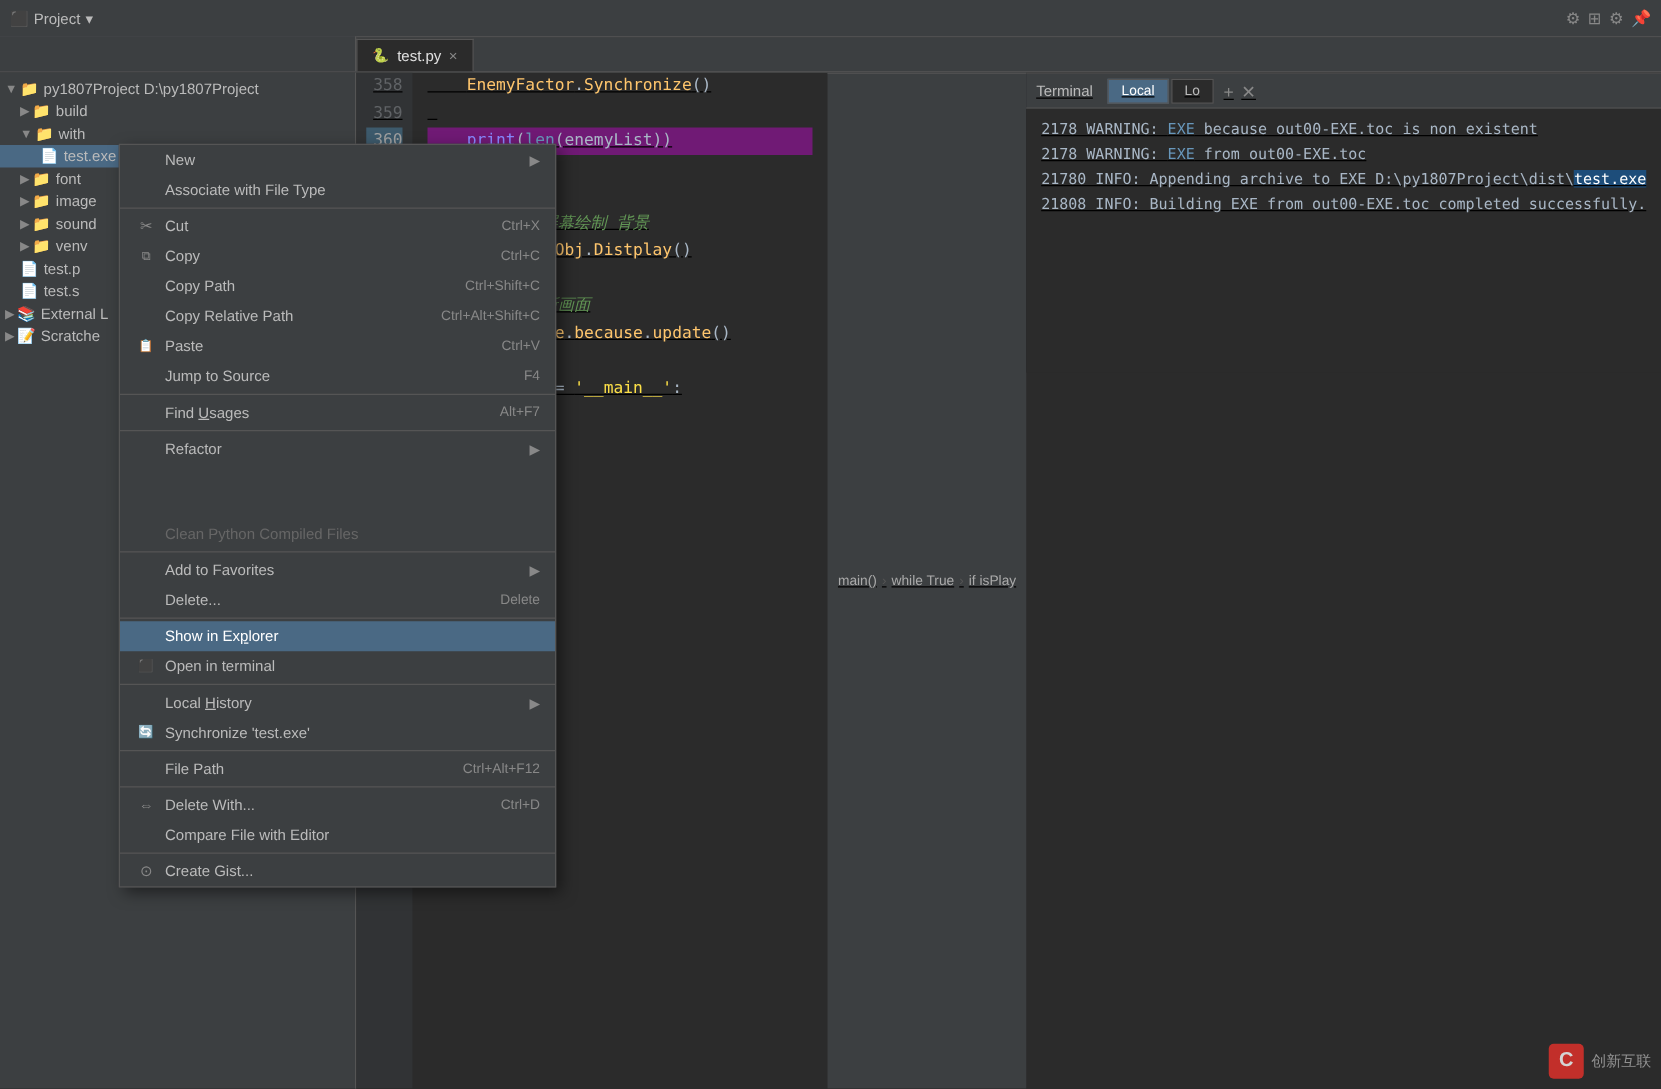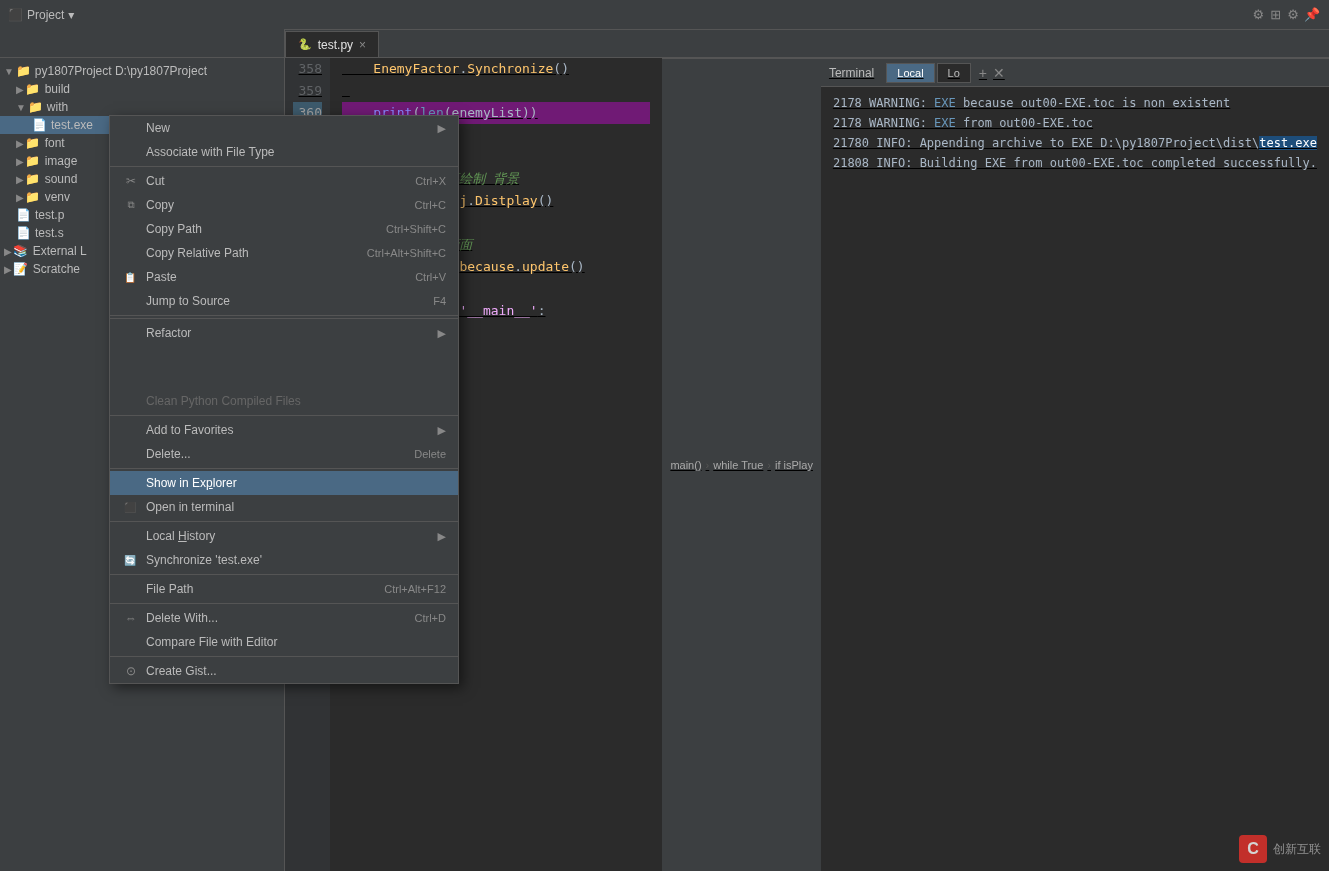--- a/index.html
+++ b/index.html
@@ -114,21 +114,21 @@
       font-family: 'Consolas', monospace;
       font-size: 13px;
       line-height: 22px;
       color: #a9b7c6;
       padding: 0 12px;
       overflow: hidden;
     }
     .code-line { white-space: pre; }
     .kw-keyword { color: #cc7832; font-weight: bold; }
     .kw-function { color: #ffc66d; }
-    .kw-string { color: #f0abfc; }
+    .kw-string { color: #fde047; }
     .kw-comment { color: #629755; font-style: italic; }
     .kw-blue { color: #6897bb; }
 
     .breadcrumb-bar {
       background: #3c3f41;
       border-top: 1px solid #555;
       padding: 3px 8px;
       font-size: 11px;
       color: #888;
       display: flex;
@@ -217,21 +217,21 @@
       font-weight: bold;
     }
     .watermark-text {
       color: #aaa;
       font-size: 12px;
     }
 
     
     .context-menu {
       position: absolute;
-      left: 109px;
+      left: 95px;
       top: 115px;
       width: 350px;
       background: #3c3f41;
       border: 1px solid #555;
       box-shadow: 4px 4px 12px rgba(0,0,0,0.5);
       z-index: 100;
       font-size: 12px;
     }
     .ctx-item {
       display: flex;
@@ -470,20 +470,25 @@
   </div>
 
   <div class="ctx-item">
     <span class="ctx-icon"></span>
     <span class="ctx-item-label">Jump to Source</span>
     <span class="ctx-item-shortcut">F4</span>
   </div>
 
   <div class="ctx-separator"></div>
 
+  <div class="ctx-item">
+    <span class="ctx-icon"></span>
+    <span class="ctx-item-label">Find <span style="text-decoration:underline;">U</span>sages</span>
+    <span class="ctx-item-shortcut">Alt+F7</span>
+  </div>
 
 
   <div class="ctx-separator"></div>
 
   <div class="ctx-item">
     <span class="ctx-icon"></span>
     <span class="ctx-item-label">Refactor</span>
     <span class="ctx-item-arrow">▶</span>
   </div>
 

